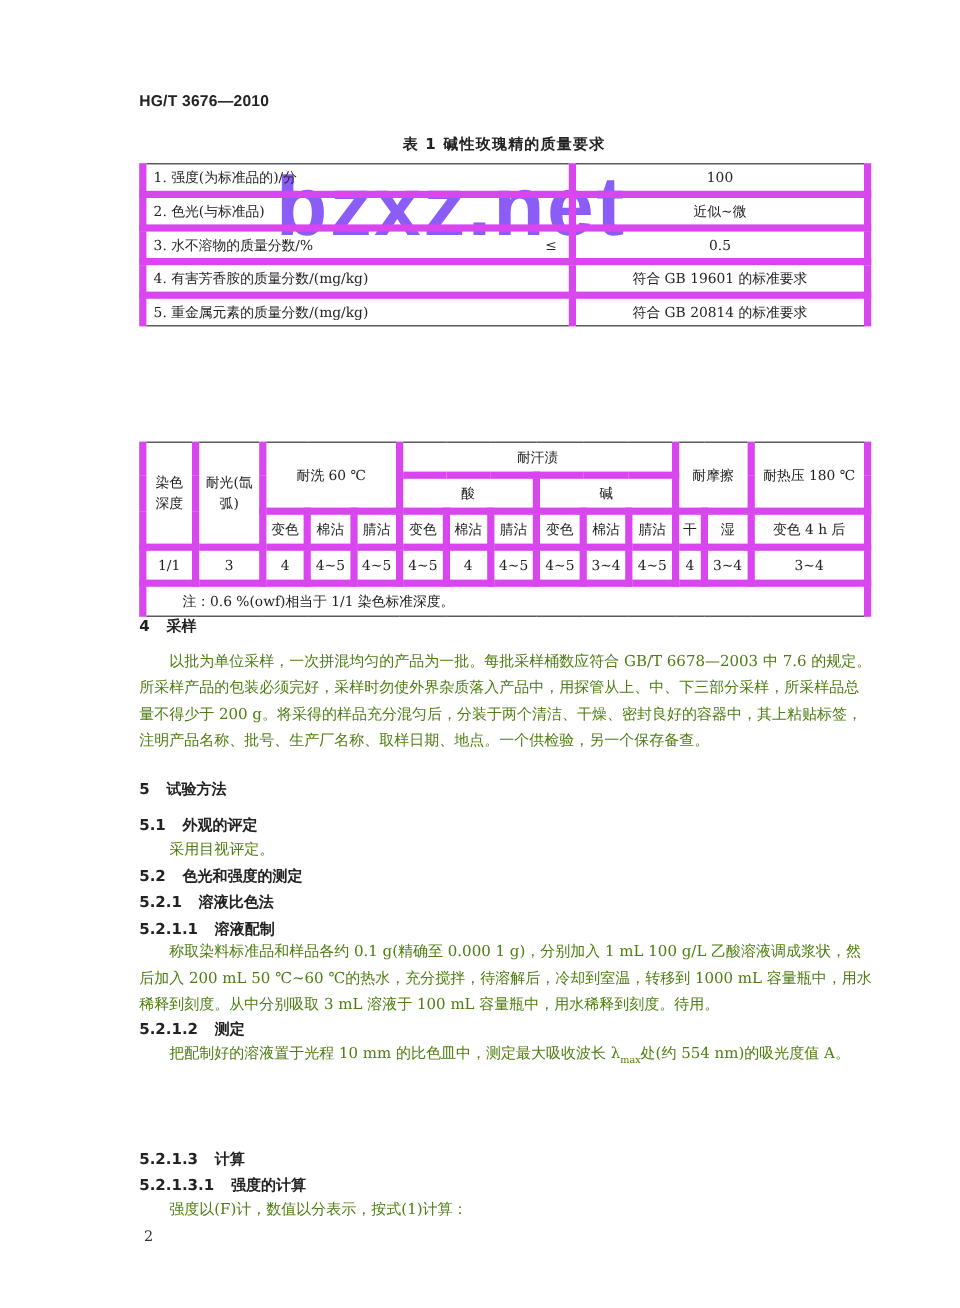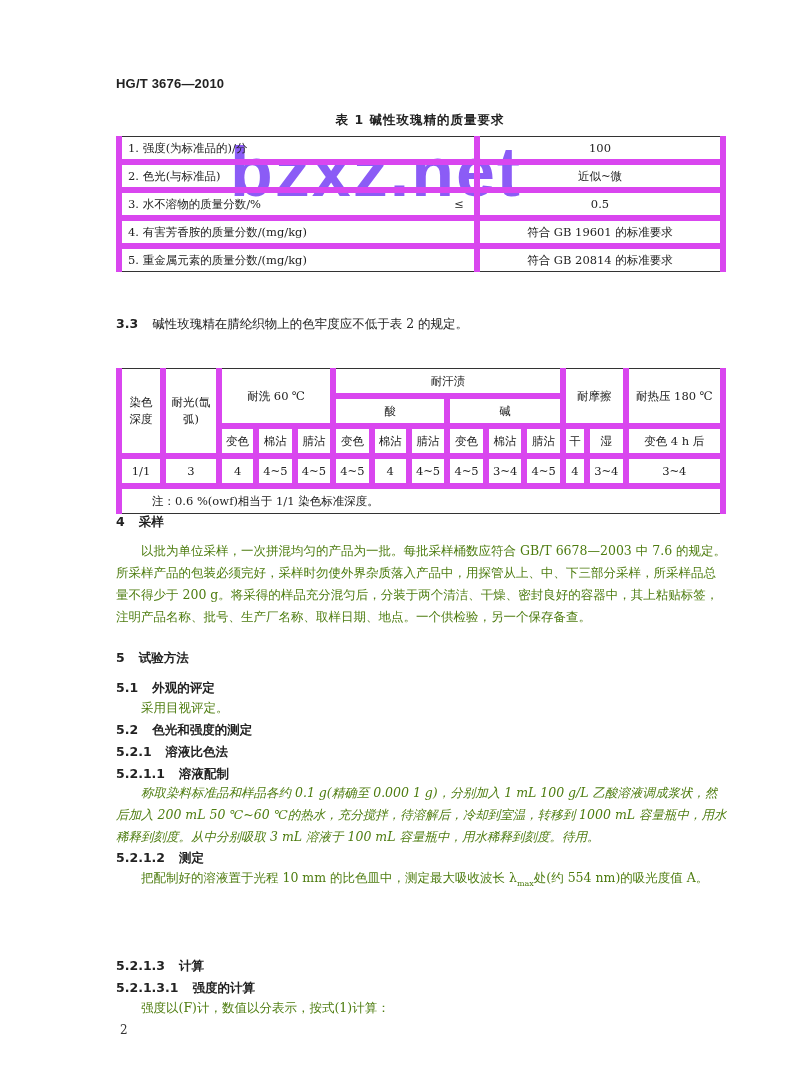--- a/index.html
+++ b/index.html
@@ -71,23 +71,20 @@
       <td class="c-item"><span>4. 有害芳香胺的质量分数/(mg/kg)</span></td>
       <td class="c-val">符合 GB 19601 的标准要求</td>
     </tr>
     <tr>
       <td class="c-item"><span>5. 重金属元素的质量分数/(mg/kg)</span></td>
       <td class="c-val">符合 GB 20814 的标准要求</td>
     </tr>
   </tbody>
     </table>
 
-  <div class="heading" style="top:316px;">
-    <span class="num">3.3</span><span style="font-family:'DejaVu Serif',serif;font-weight:normal;">碱性玫瑰精在腈纶织物上的色牢度应不低于表 2 的规定。</span>
-  </div>
 
 
   <table class="t2">
     <tbody>
         <tr>
       <td rowspan="3" style="width:34px;">染色深度</td>
       <td rowspan="3" style="width:46px;">耐光(氙弧)</td>
       <td colspan="3" rowspan="2">耐洗 60 ℃</td>
       <td colspan="6">耐汗渍</td>
       <td colspan="2" rowspan="2">耐摩擦</td>
@@ -151,21 +148,21 @@
     <span class="num">5.2</span><span>色光和强度的测定</span>
   </div>
 
   <div class="heading" style="top:744px;">
     <span class="num">5.2.1</span><span>溶液比色法</span>
   </div>
 
   <div class="heading" style="top:766px;">
     <span class="num">5.2.1.1</span><span>溶液配制</span>
   </div>
-  <div class="para indent" style="top:782px;font-style:italic;">称取染料标准品和样品各约 0.1 g(精确至 0.000 1 g)，分别加入 1 mL 100 g/L 乙酸溶液调成浆状，然后加入 200 mL 50 ℃~60 ℃的热水，充分搅拌，待溶解后，冷却到室温，转移到 1000 mL 容量瓶中，用水稀释到刻度。从中分别吸取 3 mL 溶液于 100 mL 容量瓶中，用水稀释到刻度。待用。</div>
+  <div class="para indent" style="top:782px;">称取染料标准品和样品各约 0.1 g(精确至 0.000 1 g)，分别加入 1 mL 100 g/L 乙酸溶液调成浆状，然后加入 200 mL 50 ℃~60 ℃的热水，充分搅拌，待溶解后，冷却到室温，转移到 1000 mL 容量瓶中，用水稀释到刻度。从中分别吸取 3 mL 溶液于 100 mL 容量瓶中，用水稀释到刻度。待用。</div>
 
   <div class="heading" style="top:850px;">
     <span class="num">5.2.1.2</span><span>测定</span>
   </div>
   <div class="para indent" style="top:867px;"><span>把配制好的溶液置于光程 10 mm 的比色皿中，测定最大吸收波长 λ</span><sub>max</sub><span>处(约 554 nm)的吸光度值 A。</span></div>
 
   <div class="heading" style="top:958px;">
     <span class="num">5.2.1.3</span><span>计算</span>
   </div>
 

